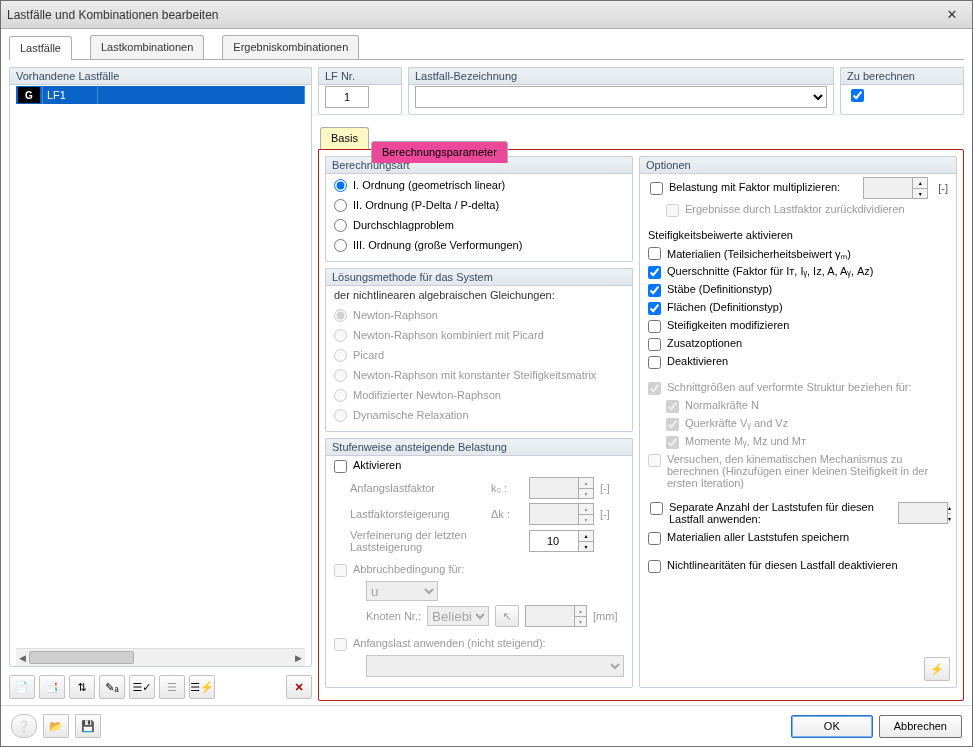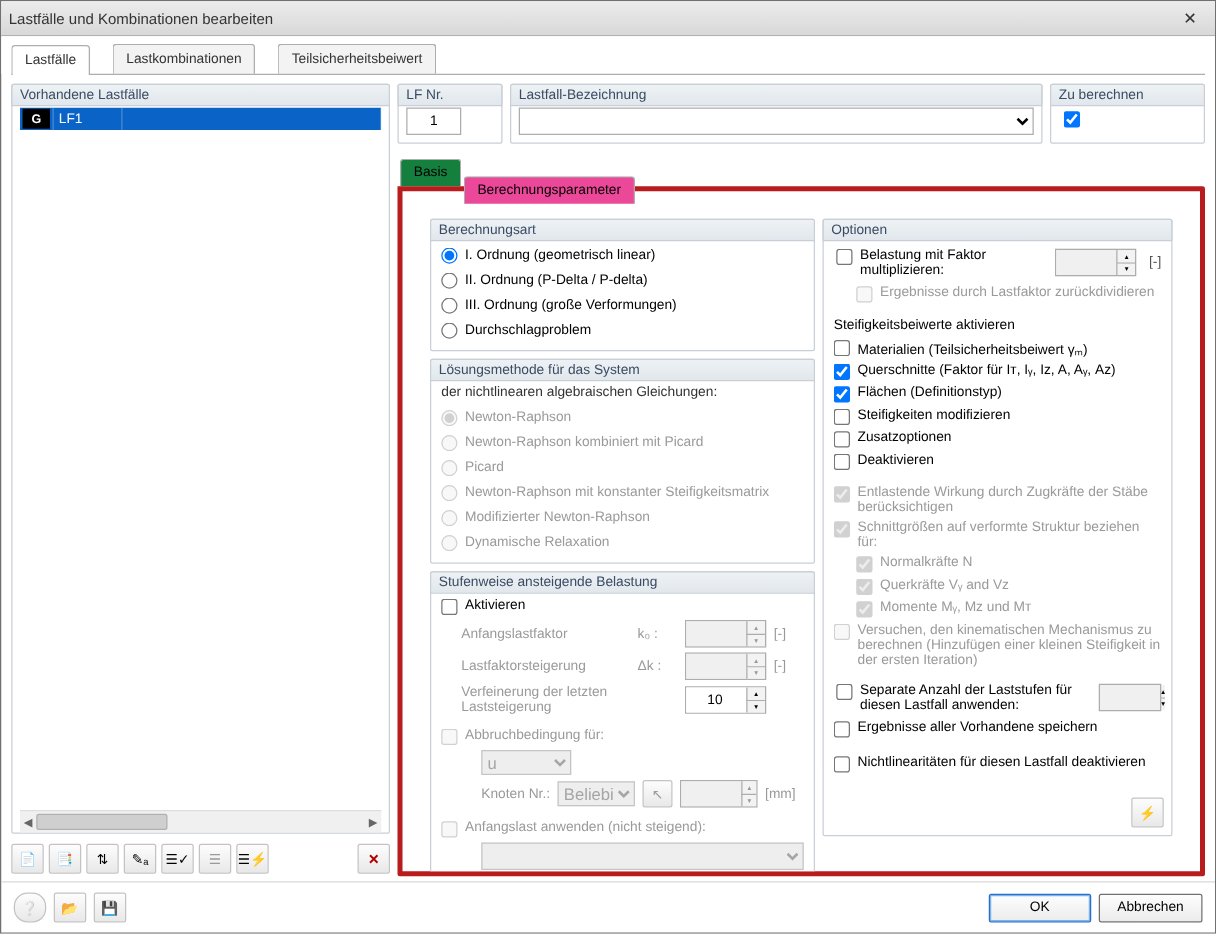--- a/index.html
+++ b/index.html
@@ -47,23 +47,23 @@
 .spin-wrap{display:inline-flex;border:1px solid #adadad;height:20px}
 .spin-wrap input{border:none;width:42px;text-align:center;padding-right:4px;font-size:11px}
 .spin-wrap .sp{width:15px;display:flex;flex-direction:column}
 .spin-wrap .sp div{flex:1;display:flex;align-items:center;justify-content:center;font-size:6px;background:#f3f3f3;border-left:1px solid #adadad}
 .spin-wrap .sp div:first-child{border-bottom:1px solid #adadad}
 .spin-wrap.disabled{background:#f0f0f0}
 .spin-wrap.disabled input{background:#f0f0f0}
 
 
 .sub-tabs{display:flex;padding:0 0 0 2px}
-.sub-tab{padding:4px 10px 5px;border:1px solid #adadad;border-bottom:none;background:#15803d;border-radius:3px 3px 0 0;margin-right:2px;cursor:pointer}
+.sub-tab{padding:4px 10px 5px;border:1px solid #adadad;border-bottom:none;background:#fef9c3;border-radius:3px 3px 0 0;margin-right:2px;cursor:pointer}
 .sub-tab.sel{background:#ec4899;position:relative;top:14px;z-index:2}
-.tab-page{flex:1;border:4px solid #b91c1c;border-radius:0 2px 2px 2px;padding:22px;display:flex;gap:6px;min-height:0;overflow:hidden}
+.tab-page{flex:1;border:1px solid #b91c1c;border-radius:0 2px 2px 2px;padding:6px;display:flex;gap:6px;min-height:0;overflow:hidden}
 
 .col{display:flex;flex-direction:column;min-width:0}
 .colA{width:308px}
 .colB{flex:1}
 
 
 .opt{display:flex;align-items:center;gap:6px;padding:3px 2px;cursor:pointer}
 .opt.disabled{color:#9a9a9a;cursor:default}
 .opt input{margin:1px 0 0 0}
 .subhdr{color:#555;margin:5px 0 3px 2px}
@@ -98,21 +98,21 @@
 <div class="window">
 
   <div class="titlebar">
     <div class="title">Lastfälle und Kombinationen bearbeiten</div>
     <div class="close">✕</div>
   </div>
 
   <div class="top-tabs">
     <div class="top-tab sel">Lastfälle</div>
     <div class="top-tab">Lastkombinationen</div>
-    <div class="top-tab">Teilsicherheitsbeiwert</div>
+    <div class="top-tab">Ergebniskombinationen</div>
   </div>
   <div class="tab-rule"></div>
 
   <div class="body">
 
     <div class="left">
       <div class="grp" style="flex:1;display:flex;flex-direction:column;padding-bottom:0">
         <div class="hdr">Vorhandene Lastfälle</div>
         <div class="lf-list" style="flex:1">
           <div class="lf-row">
@@ -173,25 +173,25 @@
             <label class="opt">
                 <input type="radio" name="ord" checked="" style="">
                 <span>I. Ordnung (geometrisch linear)</span>
               </label>
             <label class="opt">
                 <input type="radio" name="ord" style="">
                 <span>II. Ordnung (P-Delta / P-delta)</span>
               </label>
             <label class="opt">
                 <input type="radio" name="ord" style="">
-                <span>III. Ordnung (große Verformungen)</span>
+                <span>Durchschlagproblem</span>
               </label>
             <label class="opt">
                 <input type="radio" name="ord" style="">
-                <span>Durchschlagproblem</span>
+                <span>III. Ordnung (große Verformungen)</span>
               </label>
           </div>
 
           <div class="grp">
             <div class="hdr">Lösungsmethode für das System</div>
             <div class="sec-label" style="color:#333">der nichtlinearen algebraischen Gleichungen:</div>
             <label class="opt disabled">
                 <input type="radio" name="slv" checked="" disabled="" style="">
                 <span>Newton-Raphson</span>
               </label>
@@ -322,41 +322,41 @@
             <label class="chk">
                 <input type="checkbox" style="">
                 <span>Materialien (Teilsicherheitsbeiwert γₘ)</span>
               </label>
             <label class="chk">
                 <input type="checkbox" checked="" style="">
                 <span>Querschnitte (Faktor für Iᴛ, Iᵧ, Iᴢ, A, Aᵧ, Aᴢ)</span>
               </label>
             <label class="chk">
                 <input type="checkbox" checked="" style="">
+                <span>Stäbe (Definitionstyp)</span>
+              </label>
+            <label class="chk">
+                <input type="checkbox" checked="" style="">
                 <span>Flächen (Definitionstyp)</span>
               </label>
 
             <label class="chk">
                 <input type="checkbox" style="">
                 <span>Steifigkeiten modifizieren</span>
               </label>
             <label class="chk">
                 <input type="checkbox" style="">
                 <span>Zusatzoptionen</span>
               </label>
             <label class="chk">
                 <input type="checkbox" style="">
                 <span>Deaktivieren</span>
               </label>
 
             <div style="height:8px"></div>
-            <label class="chk disabled">
-                <input type="checkbox" checked="" disabled="" style="">
-                <span>Entlastende Wirkung durch Zugkräfte der Stäbe berücksichtigen</span>
-              </label>
             <label class="chk disabled">
                 <input type="checkbox" checked="" disabled="" style="">
                 <span>Schnittgrößen auf verformte Struktur beziehen für:</span>
               </label>
             <label class="chk disabled sub-opt">
                 <input type="checkbox" checked="" disabled="" style="">
                 <span>Normalkräfte N</span>
               </label>
             <label class="chk disabled sub-opt">
                 <input type="checkbox" checked="" disabled="" style="">
@@ -379,21 +379,21 @@
               <span class="spin-wrap disabled" style="width:48px">
                   <input disabled="" style="">
                   <span class="sp">
                     <div>▴</div>
                     <div>▾</div>
                   </span>
                 </span>
             </div>
             <label class="chk">
                 <input type="checkbox" style="">
-                <span>Ergebnisse aller Vorhandene speichern</span>
+                <span>Materialien aller Laststufen speichern</span>
               </label>
 
             <div style="height:10px"></div>
             <label class="chk">
                 <input type="checkbox" style="">
                 <span>Nichtlinearitäten für diesen Lastfall deaktivieren</span>
               </label>
 
             <div class="tbtn" style="position:absolute;right:6px;bottom:6px">⚡</div>
           </div>

